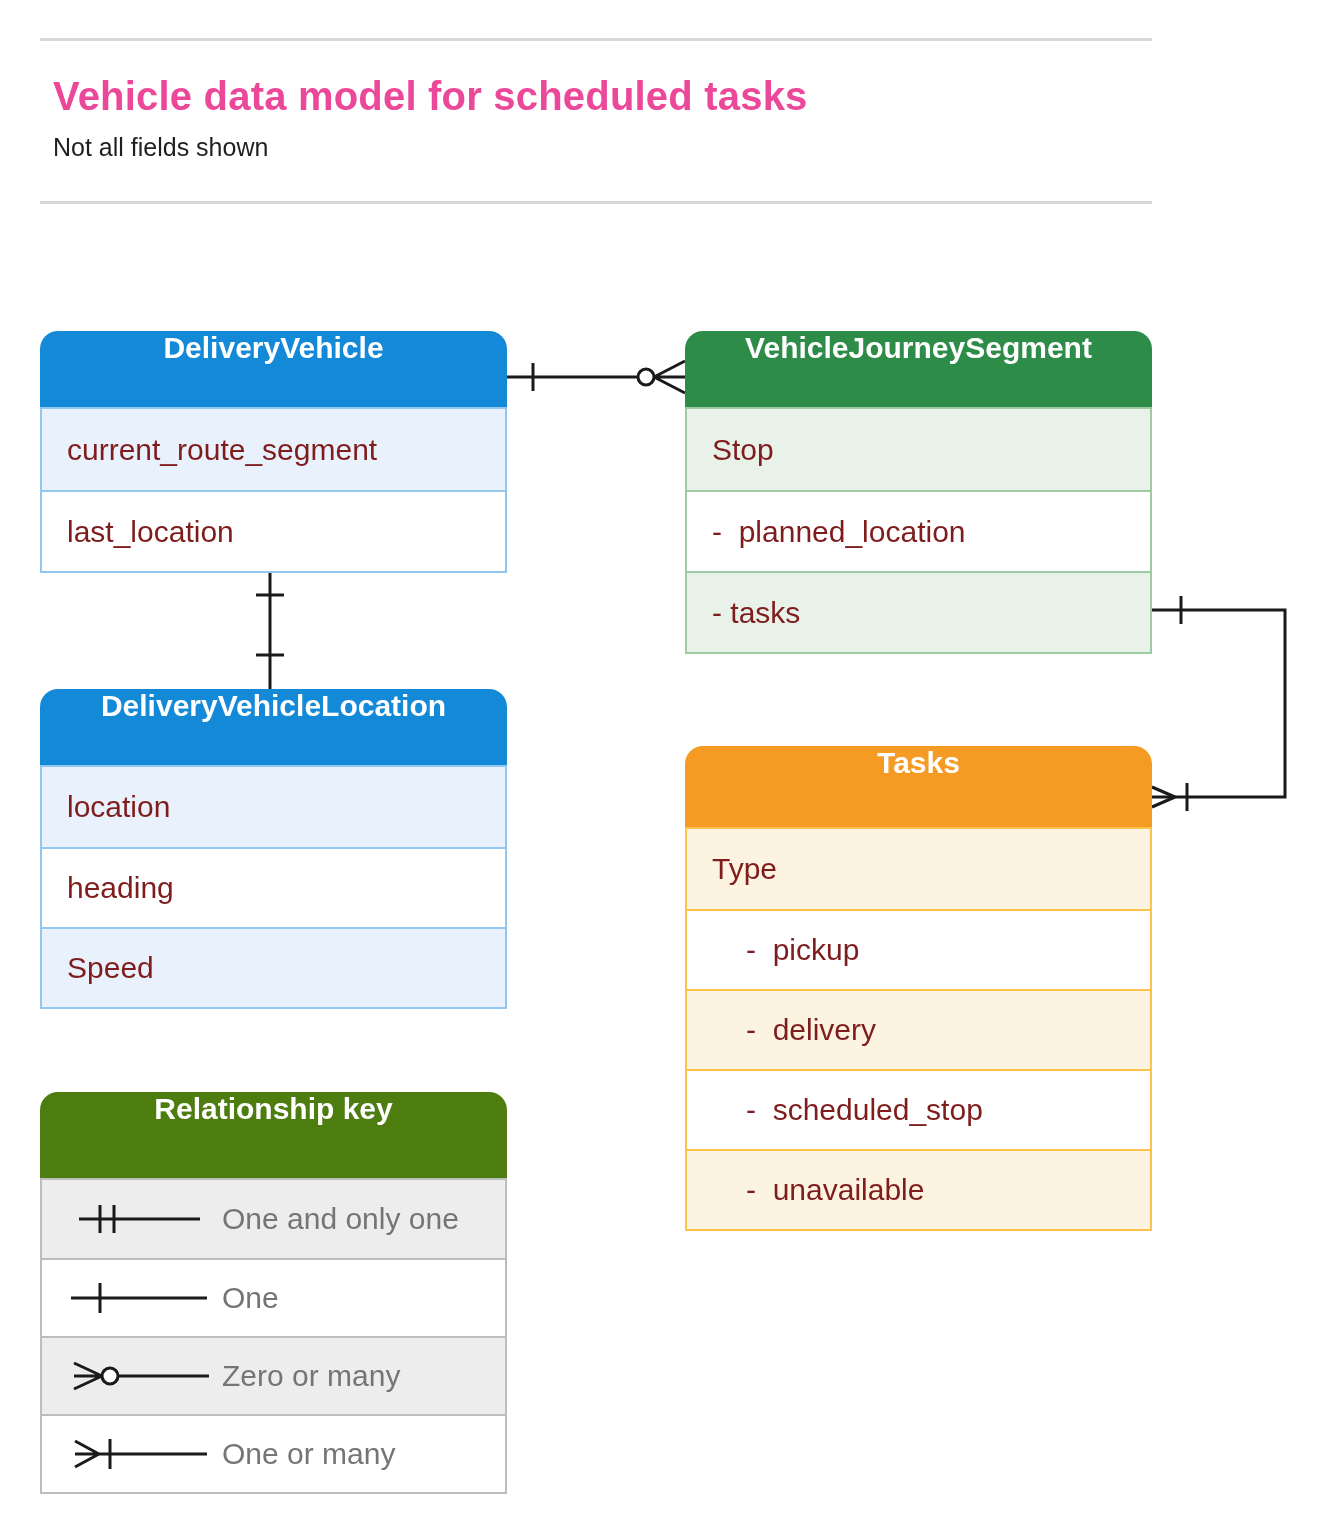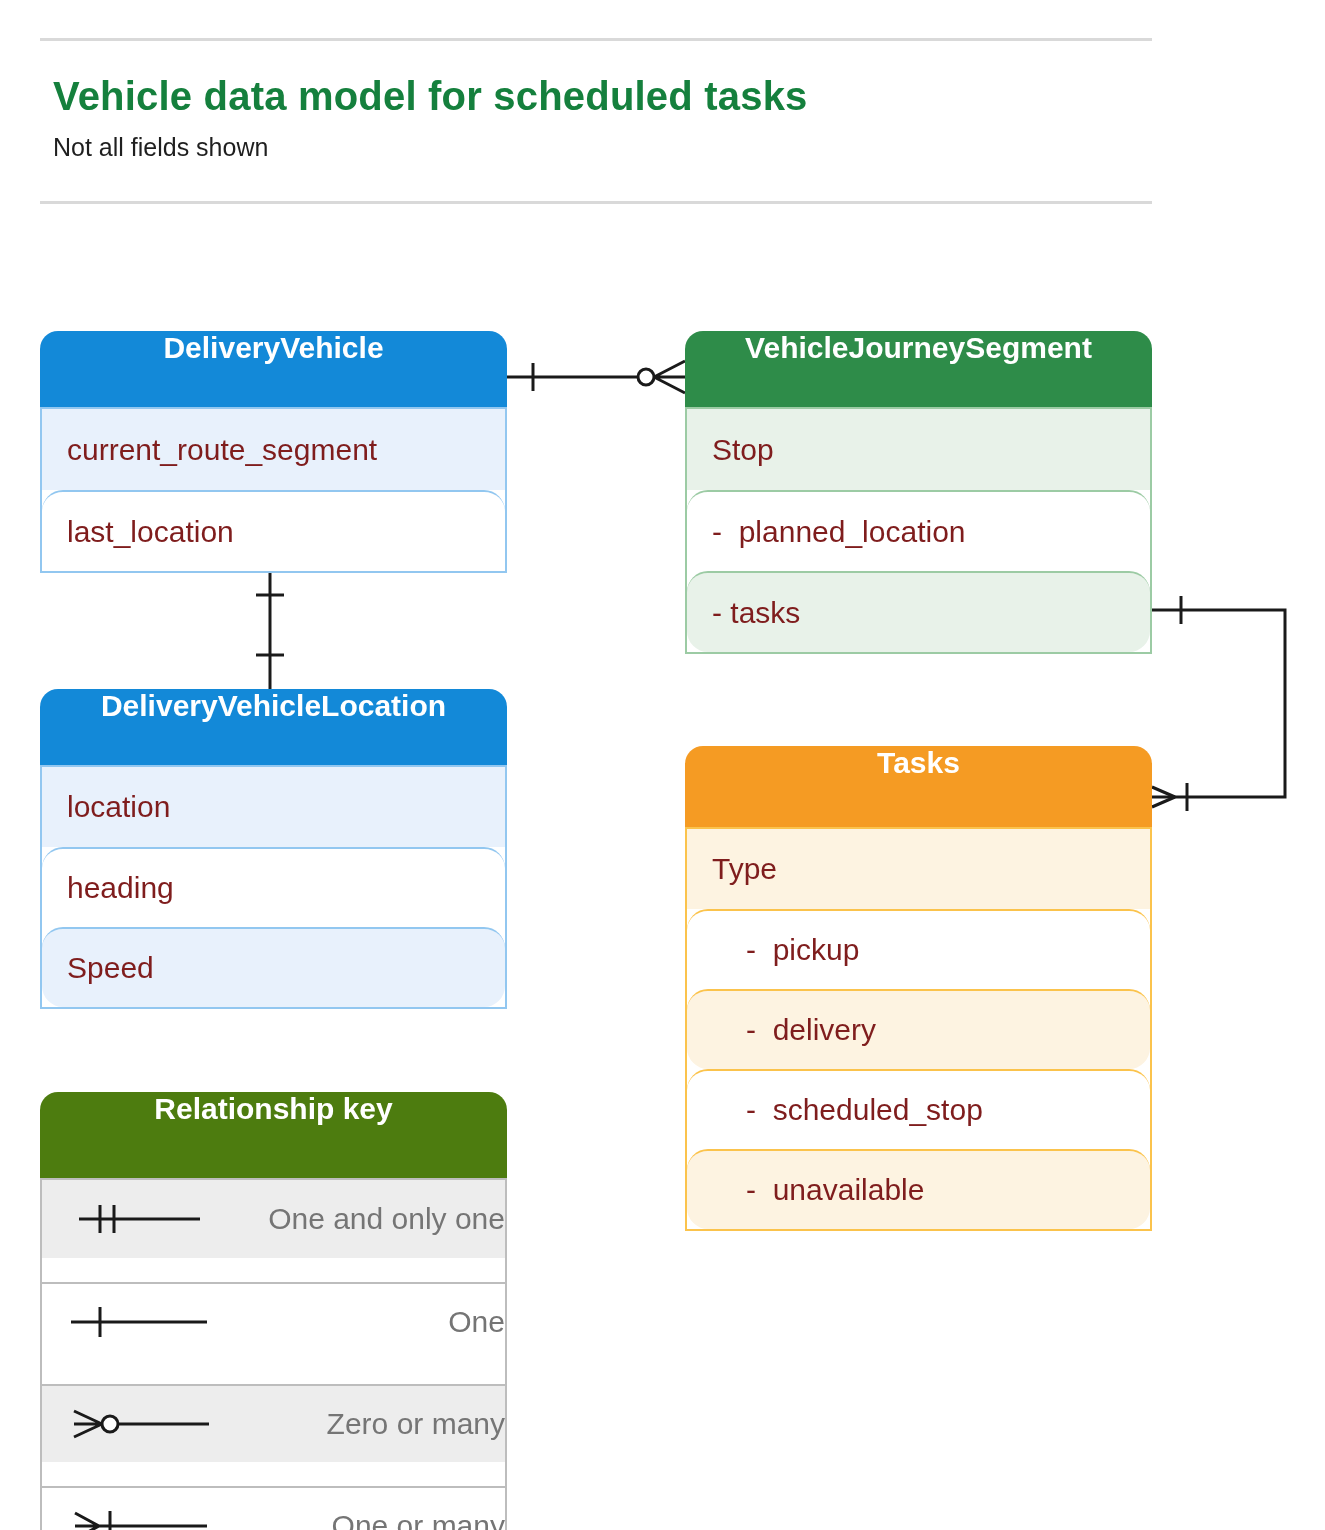--- a/index.html
+++ b/index.html
@@ -9,21 +9,21 @@
     background:#ffffff;
     font-family:"Liberation Sans", sans-serif;
     overflow:hidden;
   }
   .rule{
     position:absolute;left:40px;width:1112px;height:3px;
     background:#d9d9d9;
   }
   .title{
     position:absolute;left:53px;top:74px;
-    font-size:40px;font-weight:bold;color:#15803d;
+    font-size:40px;font-weight:bold;color:#ec4899;
     letter-spacing:0.2px;
   }
   .subtitle{
     position:absolute;left:53px;top:133px;
     font-size:25px;color:#1f1f1f;
   }
   .connectors{
     position:absolute;left:0;top:0;width:1325px;height:1530px;
     pointer-events:none;
   }
@@ -47,41 +47,40 @@
     background:#ffffff;
   }
   .entity-row{
     height:var(--rowh);
     display:flex;align-items:center;
     padding-left:25px;box-sizing:border-box;
     font-size:30px;color:#7f1d1d;
     white-space:pre;
     background:#ffffff;
   }
-  .entity-row + .entity-row{border-top:2px solid var(--border);border-radius:21px;}
+  .entity-row + .entity-row{border-top:2px solid var(--border);}
   .entity-row:nth-child(odd){background:var(--tint);}
   .entity-row.indent{padding-left:59px;}
 
   .blue{--border:#92c7f0;--tint:#e8f1fc;}
   .blue .entity-header{background:#1389d8;}
   .green{--border:#9ccba4;--tint:#e8f2e9;}
   .green .entity-header{background:#2e8c49;}
   .orange{--border:#fbc34c;--tint:#fdf3e1;}
   .orange .entity-header{background:#f59b23;}
   .gray{--border:#bdbdbd;--tint:#ededed;}
   .gray .entity-header{background:#4d7c0f;}
 
   .legend-row{
     height:var(--rowh);
     display:flex;align-items:center;
     padding-left:15px;box-sizing:border-box;
     background:#ffffff;
-    justify-content:space-between;
   }
-  .legend-row + .legend-row{border-top:2px solid var(--border);margin-top:24px;}
+  .legend-row + .legend-row{border-top:2px solid var(--border);}
   .legend-row:nth-child(odd){background:var(--tint);}
   .legend-symbol{flex:0 0 auto;}
   .legend-symbol path, .legend-symbol circle{stroke:#1a1a1a;stroke-width:3;fill:none;}
   .legend-symbol circle{fill:#ffffff;}
   .legend-label{
     margin-left:10px;
     font-size:30px;color:#757575;
   }
 </style>
 </head>

